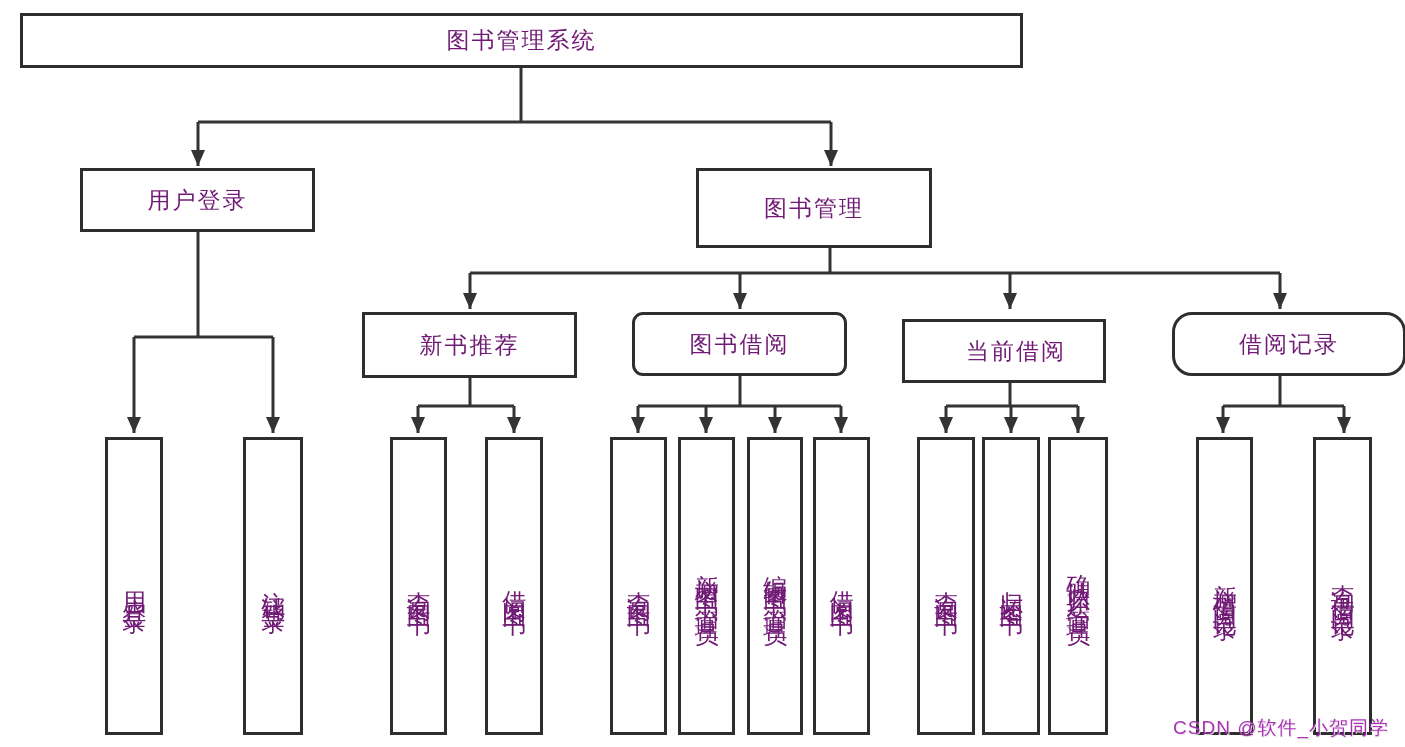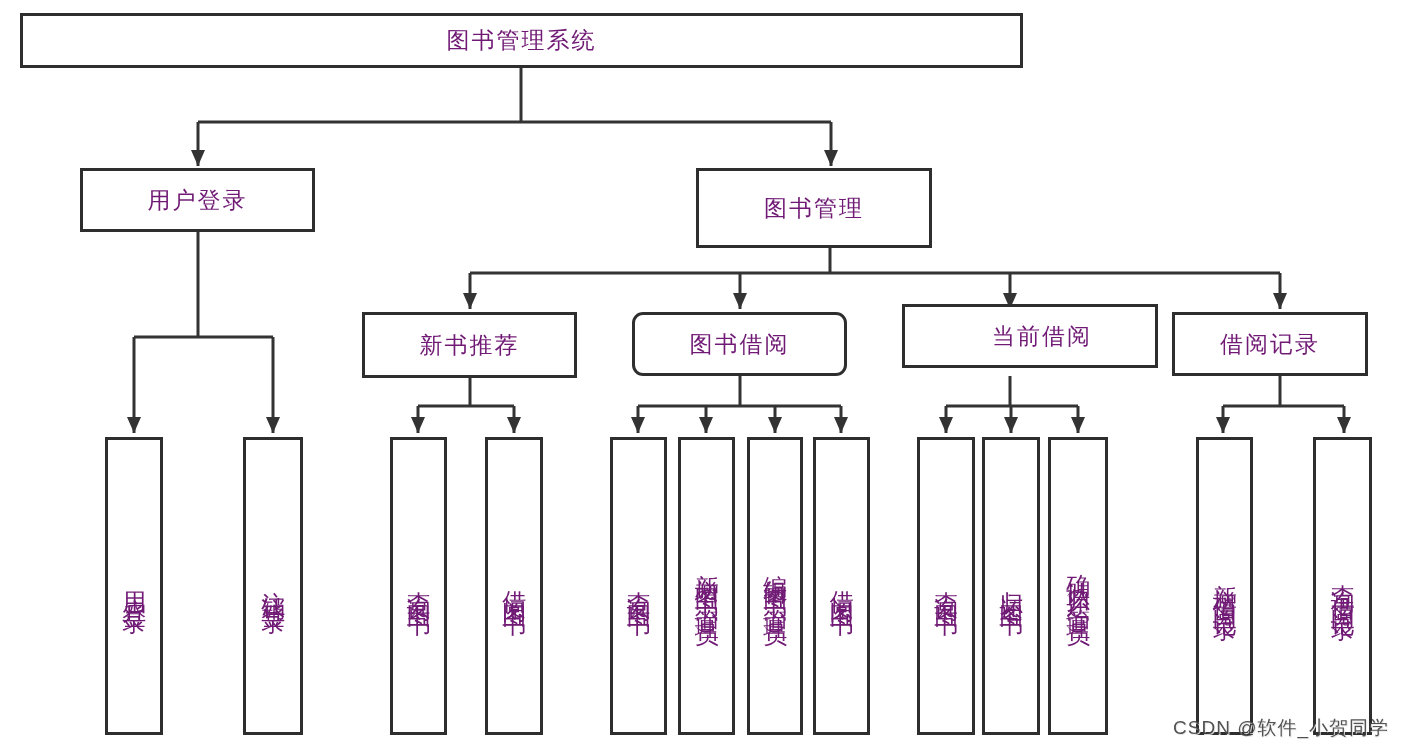--- a/index.html
+++ b/index.html
@@ -46,22 +46,22 @@
     white-space: nowrap;
   }
   
   #root-box        { left: 20px;   top: 13px;  width: 1003px; height: 55px; }
   
   #user-login-box  { left: 80px;   top: 168px; width: 235px;  height: 64px; }
   #book-mgmt-box   { left: 696px;  top: 168px; width: 236px;  height: 80px; }
   
   #new-book-box    { left: 362px;  top: 312px; width: 215px;  height: 66px; }
   #book-borrow-box { left: 632px;  top: 312px; width: 215px;  height: 64px; border-radius: 11px; }
-  #current-box     { left: 902px;  top: 304px; width: 256px;  height: 64px; padding-left: 24px; }
-  #records-box     { left: 1172px; top: 312px; width: 196px;  height: 64px; }
+  #current-box     { left: 902px;  top: 319px; width: 204px;  height: 64px; padding-left: 24px; }
+  #records-box     { left: 1172px; top: 312px; width: 234px;  height: 64px; border-radius: 20px; }
   
   #leaf-ul-login   { left: 105px;  top: 437px; width: 58px; height: 298px; }
   #leaf-ul-logout  { left: 243px;  top: 437px; width: 60px; height: 298px; }
   #leaf-nb-query   { left: 390px;  top: 437px; width: 57px; height: 298px; }
   #leaf-nb-borrow  { left: 485px;  top: 437px; width: 58px; height: 298px; }
   #leaf-bb-query   { left: 610px;  top: 437px; width: 57px; height: 298px; }
   #leaf-bb-add     { left: 678px;  top: 437px; width: 57px; height: 298px; }
   #leaf-bb-edit    { left: 747px;  top: 437px; width: 56px; height: 298px; }
   #leaf-bb-borrow  { left: 813px;  top: 437px; width: 57px; height: 298px; }
   #leaf-cb-query   { left: 917px;  top: 437px; width: 58px; height: 298px; }
@@ -69,21 +69,21 @@
   #leaf-cb-confirm { left: 1048px; top: 437px; width: 60px; height: 298px; }
   #leaf-rec-add    { left: 1196px; top: 437px; width: 57px; height: 298px; }
   #leaf-rec-query  { left: 1313px; top: 437px; width: 59px; height: 298px; }
 
   #watermark {
     position: absolute;
     right: 16px;
     bottom: 6px;
     font-size: 19px;
     letter-spacing: 1px;
-    color: #404040;
+    color: #a21caf;
     text-shadow: 1px 1px 0 #e8e8e8;
     white-space: nowrap;
     z-index: 5;
     opacity: 0.9;
   }
 </style>
 </head>
 <body>
 
 <div id="canvas">

